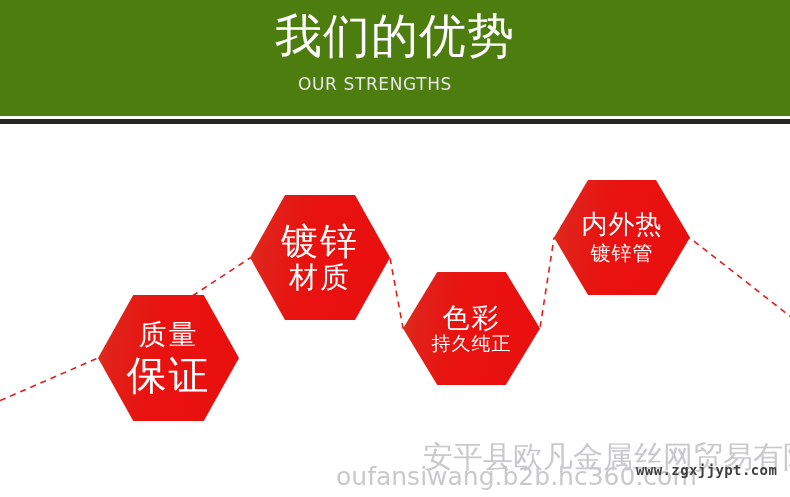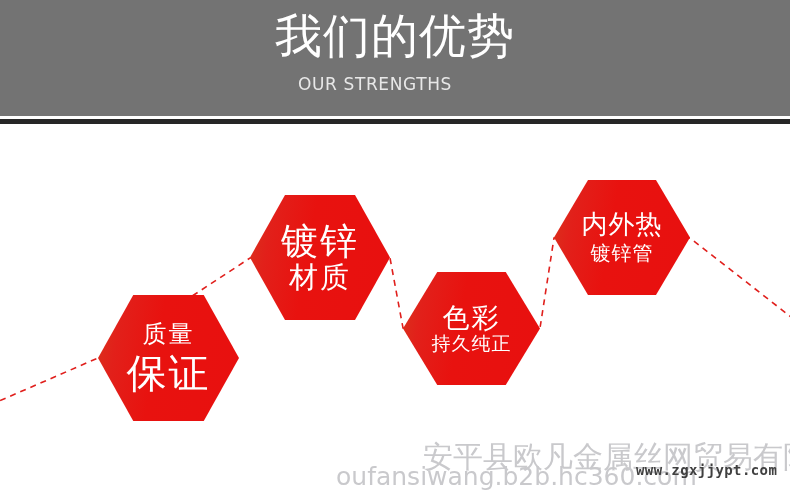--- a/index.html
+++ b/index.html
@@ -13,21 +13,21 @@
   #page{
     position:relative;
     width:790px;height:497px;
     background:#ffffff;
     overflow:hidden;
   }
 
   
   .header{
     position:absolute;left:0;top:0;width:790px;height:116px;
-    background:#737373;
+    background:#4d7c0f;
     overflow:hidden;
   }
   .header-title{
     position:absolute;left:0;top:9px;width:790px;
     text-align:center;
     color:#ffffff;
     font-size:47px;
     line-height:54px;
     letter-spacing:1px;
     font-weight:400;
@@ -73,21 +73,21 @@
     align-items:center;
     justify-content:center;
     color:#ffffff;
     text-align:center;
     line-height:1.06;
   }
   .hex .l1,.hex .l2{display:block;white-space:nowrap;}
 
   
   #hex-1{left:98px;top:171px;width:141px;height:126px;}
-  #hex-1 .l1{font-size:24px;letter-spacing:2px;}
+  #hex-1 .l1{font-size:28px;letter-spacing:2px;}
   #hex-1 .l2{font-size:40px;letter-spacing:2px;margin-top:4px;}
 
   
   #hex-2{left:250px;top:71px;width:140px;height:125px;}
   #hex-2 .l1{font-size:37px;letter-spacing:2px;}
   #hex-2 .l2{font-size:29px;letter-spacing:2px;margin-top:1px;}
 
   
   #hex-3{left:403px;top:148px;width:137px;height:113px;}
   #hex-3 .l1{font-size:27px;letter-spacing:2px;}

